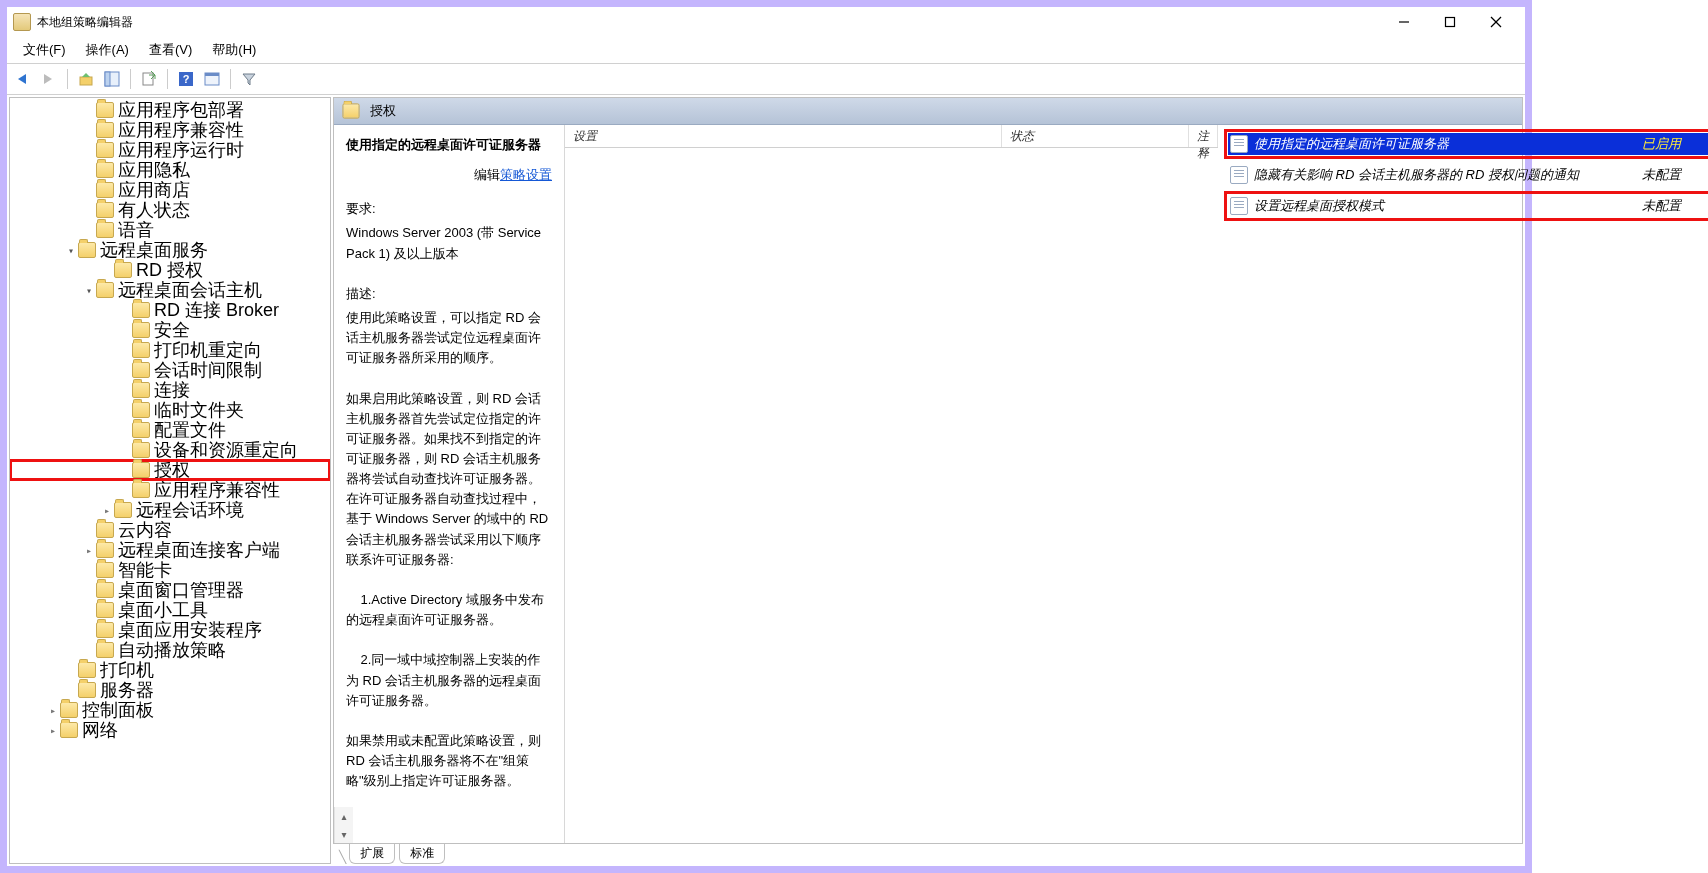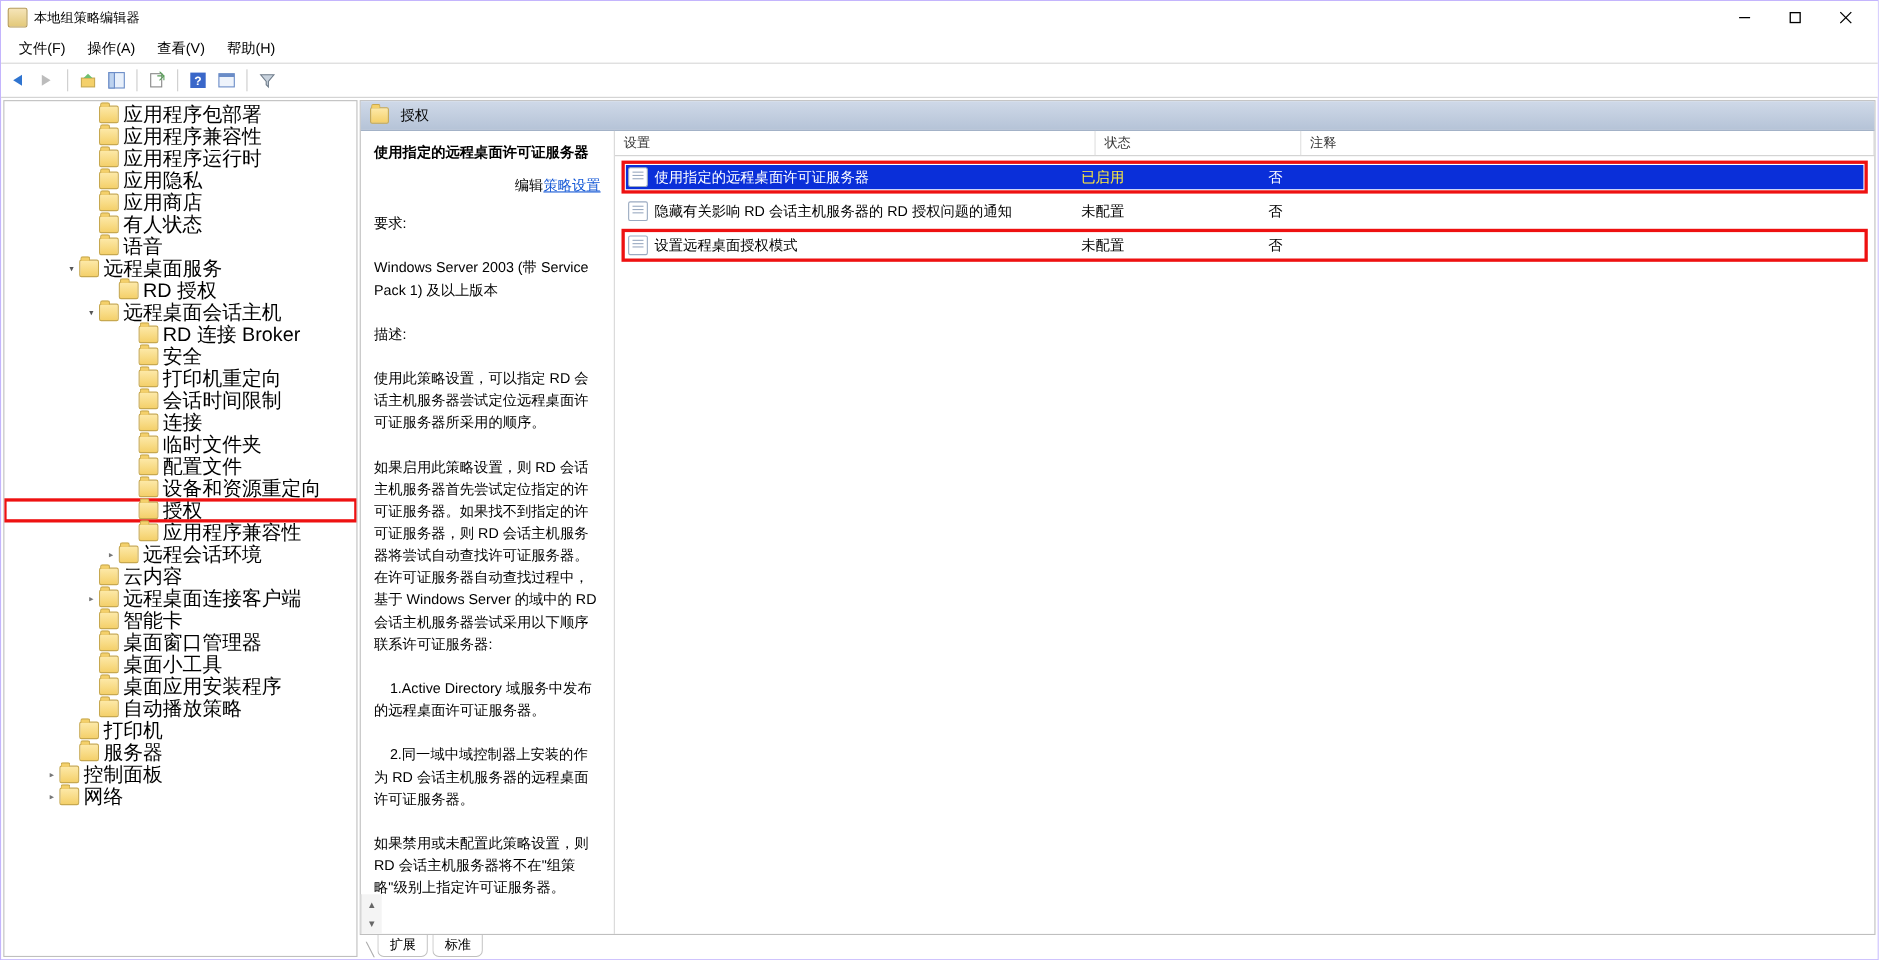--- a/index.html
+++ b/index.html
@@ -6,25 +6,25 @@
     margin: 0;
     padding: 0;
     font-family: "Microsoft YaHei", "Segoe UI", Tahoma, sans-serif;
     font-size: 12px;
     background: #fff;
     color: #000;
     overflow: hidden;
     height: 100%;
   }
   .window {
-    width: 1708px;
+    width: 1532px;
     height: 873px;
     display: flex;
     flex-direction: column;
-    border: 1px solid #c4b5fd;
+    border: 7px solid #c4b5fd;
     box-sizing: border-box;
   }
   .titlebar {
     height: 30px;
     display: flex;
     align-items: center;
     padding: 0 6px;
     background: #fff;
   }
   .titlebar .app-icon {
@@ -190,21 +190,21 @@
   .desc-scroll {
     flex:1;
     overflow: hidden;
     padding: 10px 12px;
     font-size: 13px;
     line-height: 1.55;
   }
   .desc-title { font-weight: bold; margin-bottom: 10px; }
   .desc-edit-line { margin-bottom: 14px; text-align: right; }
   .desc-link { color: #1558d6; text-decoration: underline; }
-  .desc-sub { margin-top: 20px; }
+  .desc-sub { margin-top: 4px; }
 
   .scroll-arrows {
     width: 18px;
     display:flex;
     flex-direction: column;
     justify-content: space-between;
     border-left:1px solid #e3e3e3;
     background:#f4f4f4;
   }
   .scroll-arrow-btn {
@@ -212,22 +212,23 @@
     display:flex;
     align-items:center;
     justify-content:center;
     color:#666;
     font-size:10px;
   }
 
   .list-col {
     flex: 1;
     display: flex;
-    flex-direction: column;
+    flex-direction: row;
     min-width:0;
+    font-style:italic;
   }
   .cols-header {
     height: 22px;
     display: flex;
     border-bottom: 1px solid #d0d0d0;
     font-size: 12px;
     color: #333;
   }
   .cols-header > div {
     padding: 3px 8px;

